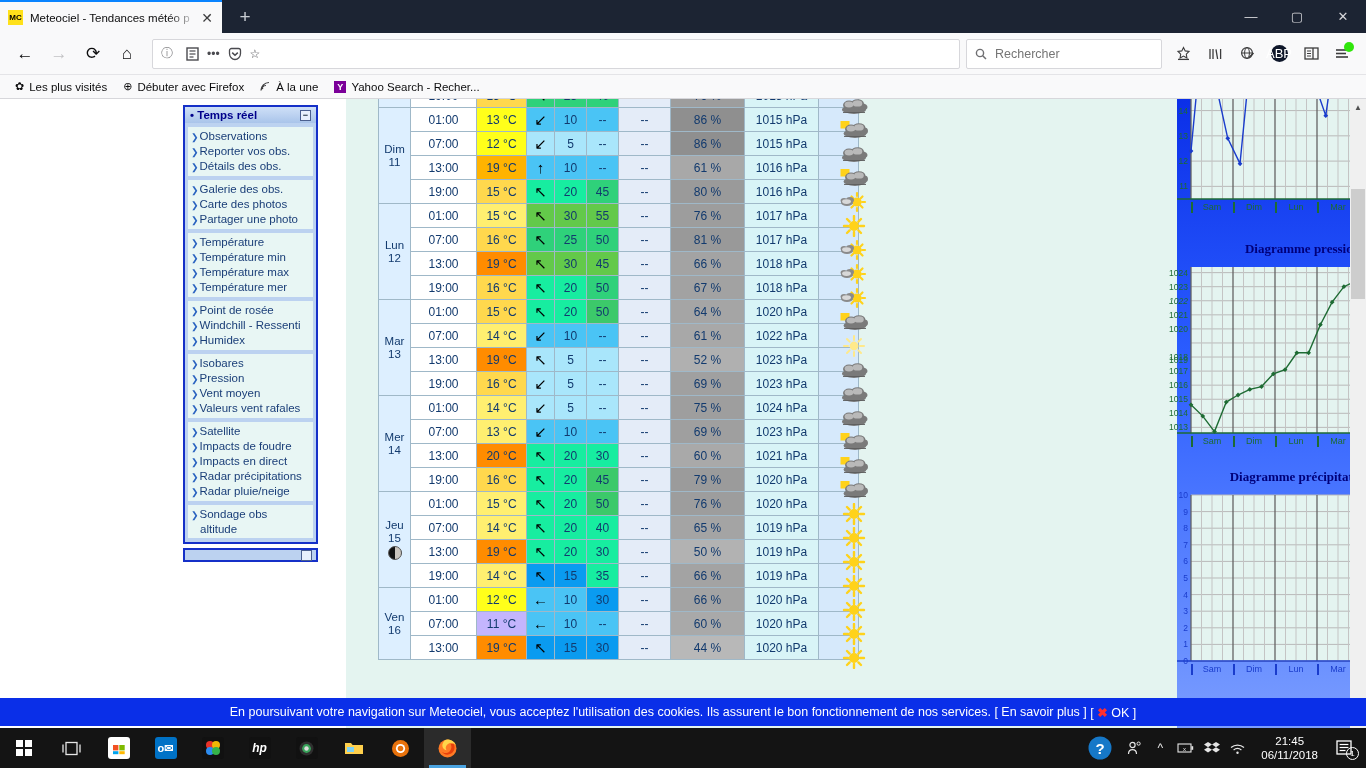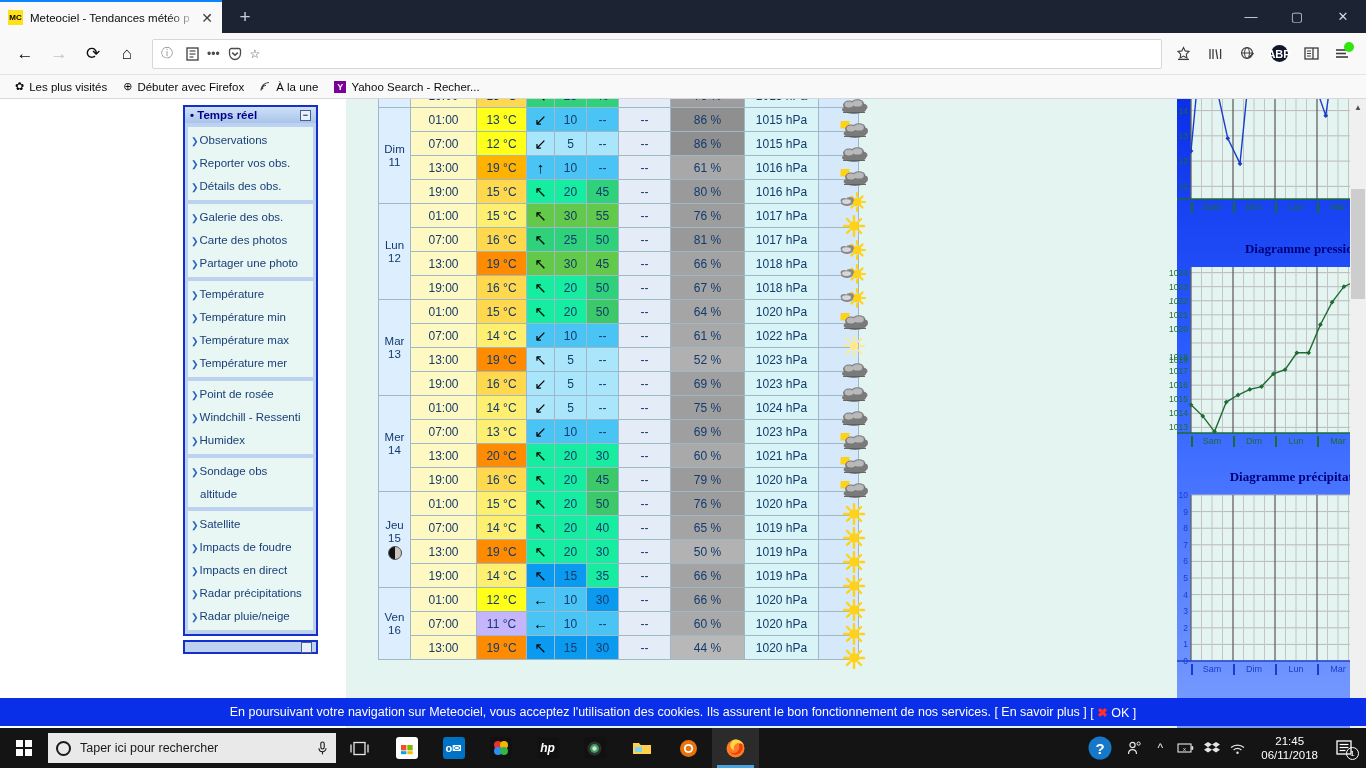--- a/index.html
+++ b/index.html
@@ -60,21 +60,21 @@
     width:196px; height:30px; background:#fff; border:1px solid #d7d7db; border-radius:2px;
     display:flex; align-items:center; padding:0 8px; margin-right:6px;
   }
   .searchbar .mag { font-size:11px; color:#6f6f72; margin-right:6px; }
   .searchbar input { border:0; outline:0; font-size:12.5px; color:#6f6f72; width:100%;
                      font-family:"Liberation Sans",sans-serif; background:transparent; }
   .tbicons { display:flex; align-items:center; gap:2px; }
   .tbic { width:30px; height:30px; display:flex; align-items:center; justify-content:center;
           font-size:13px; color:#3c3c3d; position:relative; }
   .abp { width:17px; height:17px; border-radius:50%; background:#0f172a; color:#fff;
-         font-size:11px; font-weight:bold; display:flex; align-items:center; justify-content:center; }
+         font-size:13px; font-weight:normal; display:flex; align-items:center; justify-content:center; }
   .menu-dot { position:absolute; right:4px; top:3px; width:10px; height:10px; border-radius:50%;
               background:#30e60b; }
 
   .bookmarks { height:24px; background:#f9f9fa; display:flex; align-items:center;
                padding:0 8px; gap:2px; border-bottom:1px solid #d7d7db; }
   .bm { display:flex; align-items:center; padding:2px 7px; font-size:11.5px; color:#0c0c0d; gap:5px; }
   .bm .bmi { font-size:11px; }
   .ybox { width:12px; height:12px; background:#7b0099; color:#fff; font-size:9px;
           font-weight:bold; display:flex; align-items:center; justify-content:center; }
 
@@ -89,37 +89,37 @@
   .sidebar { position:absolute; left:183px; top:6px; width:135px; }
   .sb-panel { border:2px solid #1530c8; background:#bcd2f0; margin-bottom:4px; }
   .sb-head {
     background:linear-gradient(to bottom,#cfe0f7,#a9c4ea); padding:2px 5px;
     display:flex; align-items:center; justify-content:space-between;
     font-size:11.5px; font-weight:bold; color:#00008b;
   }
   .sb-head .minus { width:11px; height:11px; border:1px solid #4a5f8f; background:#e8f0fc;
     font-size:9px; line-height:9px; text-align:center; color:#123; font-family:"Liberation Sans",sans-serif; }
   .sb-group { background:#e8f6f4; margin:4px 3px; padding:2px 3px; }
-  .sb-link { font-size:11.5px; color:#1a3e78; line-height:22px; white-space:nowrap; }
+  .sb-link { font-size:11.5px; color:#1a3e78; line-height:14px; white-space:nowrap; }
   .sb-link .arw { color:#2a63c0; font-size:9px; margin-right:1px; }
   .sb-link .cont { padding-left:9px; display:block; }
   .sb-foot { border:2px solid #1530c8; background:#bcd2f0; height:14px;
              display:flex; align-items:center; justify-content:space-between; padding:0 4px; }
   .sb-foot .minus { width:11px; height:11px; border:1px solid #4a5f8f; background:#e8f0fc; }
 
   
   .content { position:absolute; left:346px; top:0; width:831px; height:629px; background:#e4f4f0; }
 
   
   table.meteo { border-collapse:collapse; position:absolute; left:32px; top:-16px;
                 font-size:12px; color:#123a6e; }
   table.meteo td { border:1px solid #9fb8c8; text-align:center; height:24px; padding:0 2px;
                    white-space:nowrap; }
   td.c-day { width:32px; background:#ddefff; font-size:11.5px; line-height:13px; color:#123a6e; }
-  td.c-hour { width:66px; background:#fef9c3; }
+  td.c-hour { width:66px; background:#ffffff; }
   td.c-temp { width:50px; font-weight:normal; }
   td.c-dir  { width:28px; }
   td.c-wind { width:32px; }
   td.c-gust { width:32px; }
   td.c-rain { width:52px; background:#e4ecf8; }
   td.c-hum  { width:74px; }
   td.c-pres { width:74px; background:#d8f4f7; }
   td.c-ico  { width:40px; background:#d6e9fb; height:24px; }
   .arrow { display:inline-block; font-size:15px; line-height:1; color:#000; }
 
@@ -226,20 +226,29 @@
         <span class="url-ic">
           <svg width="14" height="14" viewBox="0 0 14 14">
               <path d="M1.5 3.5a2 2 0 012-2h7a2 2 0 012 2v3c0 3.3-2.6 6-5.5 6S1.5 9.8 1.5 6.5z" fill="none" stroke="#4a4a4f" stroke-width="1.3"></path>
               <path d="M4.2 5.6L7 8.3l2.8-2.7" fill="none" stroke="#4a4a4f" stroke-width="1.5"></path>
             </svg>
         </span>
         <span class="url-ic">☆</span>
       </span>
     </div>
 
+    <div class="searchbar">
+      <span class="mag">
+        <svg width="12" height="12" viewBox="0 0 12 12">
+            <circle cx="5" cy="5" r="3.6" fill="none" stroke="#6f6f72" stroke-width="1.4"></circle>
+            <line x1="7.7" y1="7.7" x2="11" y2="11" stroke="#6f6f72" stroke-width="1.5"></line>
+          </svg>
+      </span>
+      <input readonly="" placeholder="Rechercher" style="">
+    </div>
 
     <div class="tbicons">
       <div class="tbic">
         <svg width="15" height="15" viewBox="0 0 15 15">
             <path d="M7.5 1.5l1.7 3.4 3.8.5-2.7 2.7.6 3.8-3.4-1.8-3.4 1.8.6-3.8L2 5.4l3.8-.5z" fill="none" stroke="#3c3c3d" stroke-width="1.1"></path>
             <line x1="2" y1="13.4" x2="13" y2="13.4" stroke="#3c3c3d" stroke-width="1.3"></line>
           </svg>
       </div>
       <div class="tbic">
         <svg width="15" height="14" viewBox="0 0 15 14">
@@ -331,31 +340,37 @@
               <div class="sb-link"><span class="arw">❯</span><span>Température min</span></div>
               <div class="sb-link"><span class="arw">❯</span><span>Température max</span></div>
               <div class="sb-link"><span class="arw">❯</span><span>Température mer</span></div>
             </div>
             <div class="sb-group">
               <div class="sb-link"><span class="arw">❯</span><span>Point de rosée</span></div>
               <div class="sb-link"><span class="arw">❯</span><span>Windchill - Ressenti</span></div>
               <div class="sb-link"><span class="arw">❯</span><span>Humidex</span></div>
             </div>
             <div class="sb-group">
-              <div class="sb-link"><span class="arw">❯</span><span>Sondage obs</span></div>
-              <div class="sb-link">
-                <span class="cont">altitude</span>
-              </div>
+              <div class="sb-link"><span class="arw">❯</span><span>Isobares</span></div>
+              <div class="sb-link"><span class="arw">❯</span><span>Pression</span></div>
+              <div class="sb-link"><span class="arw">❯</span><span>Vent moyen</span></div>
+              <div class="sb-link"><span class="arw">❯</span><span>Valeurs vent rafales</span></div>
             </div>
             <div class="sb-group">
               <div class="sb-link"><span class="arw">❯</span><span>Satellite</span></div>
               <div class="sb-link"><span class="arw">❯</span><span>Impacts de foudre</span></div>
               <div class="sb-link"><span class="arw">❯</span><span>Impacts en direct</span></div>
               <div class="sb-link"><span class="arw">❯</span><span>Radar précipitations</span></div>
               <div class="sb-link"><span class="arw">❯</span><span>Radar pluie/neige</span></div>
+            </div>
+            <div class="sb-group">
+              <div class="sb-link"><span class="arw">❯</span><span>Sondage obs</span></div>
+              <div class="sb-link">
+                <span class="cont">altitude</span>
+              </div>
             </div>
           </div>
       </div>
       <div class="sb-foot">
         <span></span>
         <span class="minus"></span>
       </div>
     </div>
 
     <div class="content">
@@ -1267,31 +1282,20 @@
 
 <div id="taskbar">
   <div class="tb-start">
     <span class="winlogo">
         <i></i>
         <i></i>
         <i></i>
         <i></i>
       </span>
   </div>
-  <div class="tb-search">
-    <span class="circ"></span>
-    <span class="txt">Taper ici pour rechercher</span>
-    <span class="mic">
-      <svg width="11" height="15" viewBox="0 0 11 15">
-          <rect x="3.8" y="1" width="3.4" height="7" rx="1.7" fill="none" stroke="#1a1a1a" stroke-width="1.1"></rect>
-          <path d="M2 7.2a3.5 3.5 0 007 0" fill="none" stroke="#1a1a1a" stroke-width="1.1"></path>
-          <line x1="5.5" y1="10.7" x2="5.5" y2="13.4" stroke="#1a1a1a" stroke-width="1.1"></line>
-        </svg>
-    </span>
-  </div>
   <div class="tb-btn">
     <svg width="19" height="15" viewBox="0 0 19 15">
         <rect x="4" y="1.5" width="11" height="12" fill="none" stroke="#e6e6e6" stroke-width="1.3"></rect>
         <line x1="1" y1="3.5" x2="1" y2="11.5" stroke="#e6e6e6" stroke-width="1.3"></line>
         <line x1="18" y1="3.5" x2="18" y2="11.5" stroke="#e6e6e6" stroke-width="1.3"></line>
       </svg>
   </div>
   <div class="tb-btn">
     <span class="app" style="background:#fff;">
       <svg width="14" height="14" viewBox="0 0 14 14">

